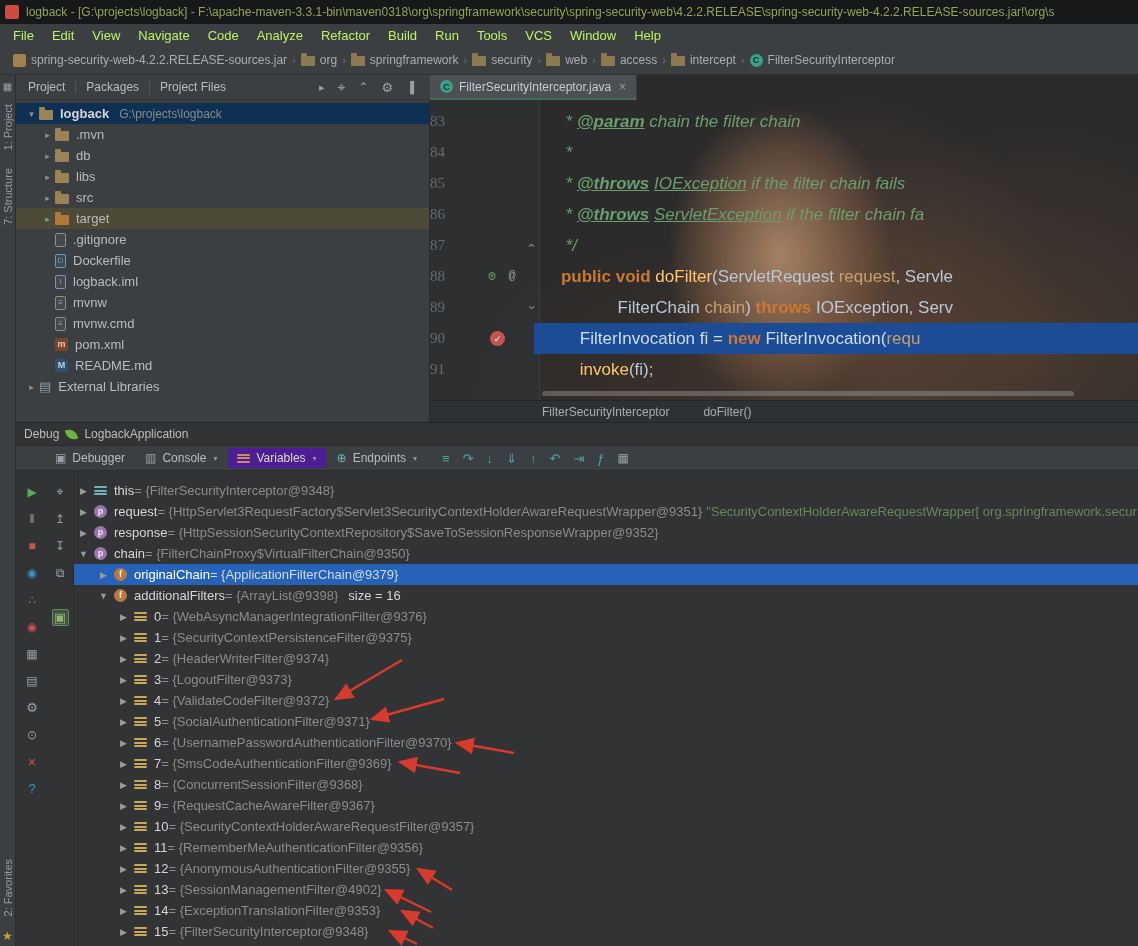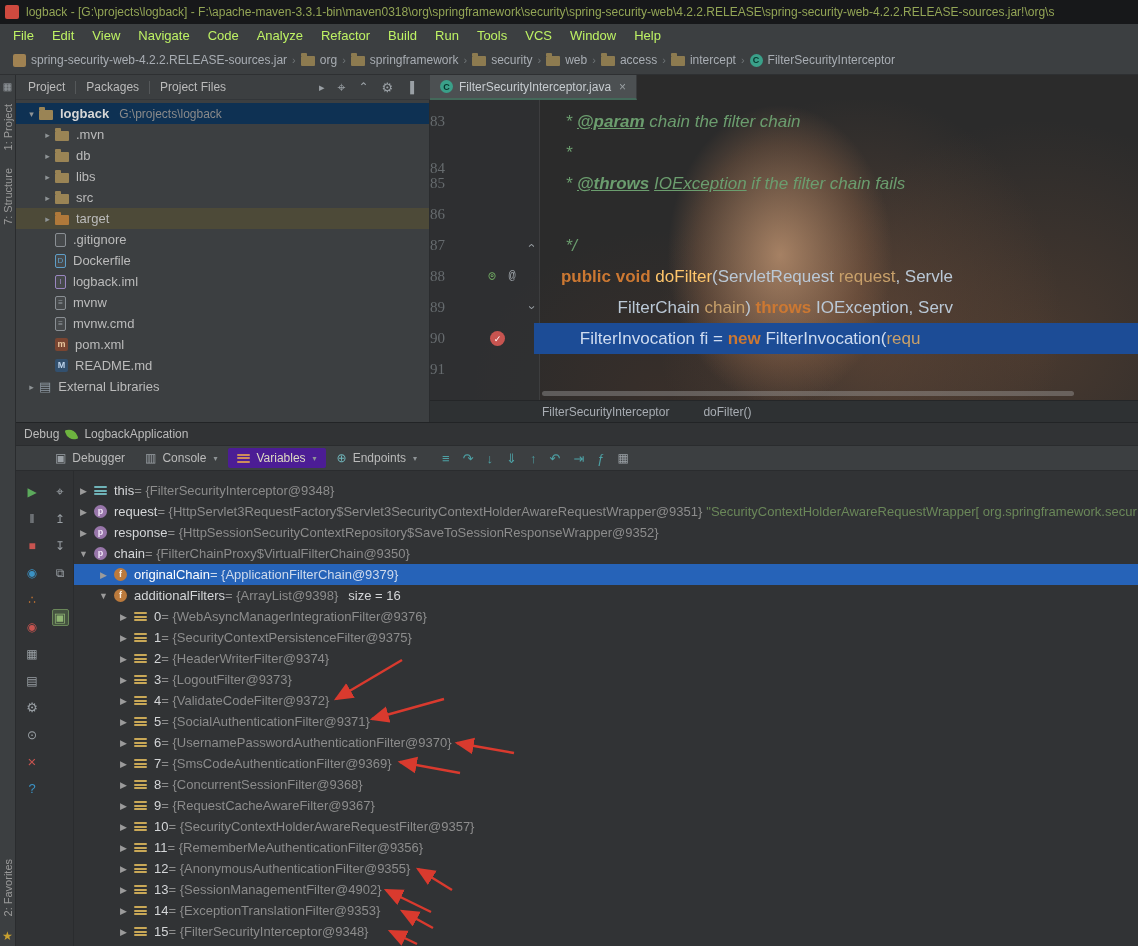--- a/index.html
+++ b/index.html
@@ -293,40 +293,42 @@
       <div class="etab">
         <span class="tabclass">C</span>
         <span>FilterSecurityInterceptor.java</span>
         <span class="close">×</span>
       </div>
     </div>
     <div id="editor-gutter"></div>
     <div id="editor-body">
         <div class="lnum" style="top: 6px;">83</div>
         <div class="cl" style="top: 6px;"><span class="tok-doc">     * </span><span class="tok-doctag">@param</span><span class="tok-doc"> chain the filter chain</span></div>
-        <div class="lnum" style="top: 37px; margin-top: 16px;">84</div>
+        <div class="lnum" style="top: 37px;">84</div>
         <div class="cl" style="top: 37px;"><span class="tok-doc">     *</span></div>
         <div class="lnum" style="top: 68px;">85</div>
         <div class="cl" style="top: 68px;"><span class="tok-doc">     * </span><span class="tok-doctag">@throws</span><span class="tok-doc"> </span><span class="tok-doctag2">IOException</span><span class="tok-doc"> if the filter chain fails</span></div>
         <div class="lnum" style="top: 99px;">86</div>
+        <div class="cl" style="top: 99px;"><span class="tok-doc">     * </span><span class="tok-doctag">@throws</span><span class="tok-doc"> </span><span class="tok-doctag2">ServletException</span><span class="tok-doc"> if the filter chain fa</span></div>
         <div class="lnum" style="top: 130px;">87</div>
         <span class="fold fold-up" style="top: 130px;">›</span>
         <div class="cl" style="top: 130px;"><span class="tok-doc">     */</span></div>
         <div class="lnum" style="top: 161px;">88</div>
         <span class="gicon" style="top: 161px; left: 54px; color: rgb(119, 183, 103);">◎</span>
         <span class="gicon" style="top: 161px; left: 74px; color: rgb(154, 160, 165);">@</span>
         <div class="cl" style="top: 161px;"><span class="tok-plain">    </span><span class="tok-kw">public void </span><span class="tok-meth">doFilter</span><span class="tok-plain">(ServletRequest </span><span class="tok-param">request</span><span class="tok-plain">, Servle</span></div>
         <div class="lnum" style="top: 192px;">89</div>
         <span class="fold fold-down" style="top: 192px;">›</span>
         <div class="cl" style="top: 192px;"><span class="tok-plain">                FilterChain </span><span class="tok-param">chain</span><span class="tok-plain">) </span><span class="tok-kw">throws </span><span class="tok-plain">IOException</span><span class="tok-plain">, Serv</span></div>
         <div class="exec-line" style="top: 223px;"></div>
         <div class="lnum" style="top: 223px;">90</div>
         <span class="bpt" style="top: 231px;">✓</span>
         <div class="cl current" style="top: 223px;"><span class="tok-plain">        FilterInvocation </span><span class="tok-plain">fi </span><span class="tok-plain">= </span><span class="tok-kw">new </span><span class="tok-plain">FilterInvocation</span><span class="tok-plain">(</span><span class="tok-param">requ</span></div>
         <div class="lnum" style="top: 254px;">91</div>
+        <div class="cl" style="top: 254px;"><span class="tok-plain">        </span><span class="tok-meth">invoke</span><span class="tok-plain">(fi)</span><span class="tok-plain">;</span></div>
       </div>
     <div id="editor-scrollbar"></div>
     <div id="editor-breadcrumbs">
       <span>FilterSecurityInterceptor</span>
       <span>doFilter()</span>
     </div>
   </div>
 
   <div id="debug">
     <div id="debug-header">

